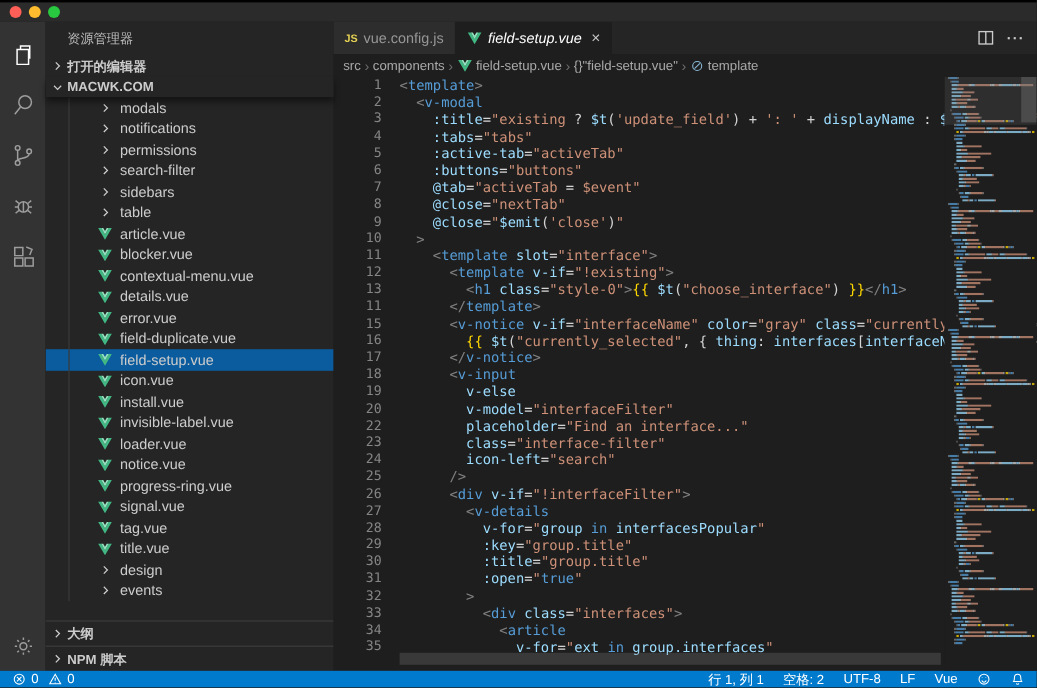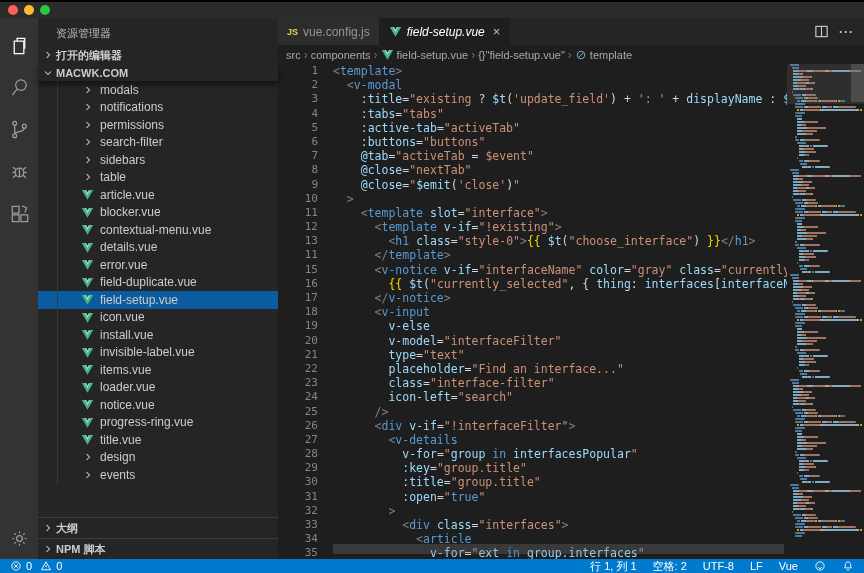--- a/index.html
+++ b/index.html
@@ -296,30 +296,20 @@
             <span class="tree-label">invisible-label.vue</span>
           </div>
           <div class="tree-row">
             <span class="indent"></span>
             <span class="icon">
               <svg viewBox="0 0 16 16" style="width:13px;height:13px">
                 <path fill="#41b883" d="M1 2.5h3.2L8 9l3.8-6.5H15L8 14.5z"></path>
                 <path fill="#94e2c0" d="M4.2 2.5h2L8 5.6l1.8-3.1h2L8 9.2z"></path>
               </svg>
             </span>
-            <span class="tree-label">items.vue</span>
-          </div>
-          <div class="tree-row">
-            <span class="indent"></span>
-            <span class="icon">
-              <svg viewBox="0 0 16 16" style="width:13px;height:13px">
-                <path fill="#41b883" d="M1 2.5h3.2L8 9l3.8-6.5H15L8 14.5z"></path>
-                <path fill="#94e2c0" d="M4.2 2.5h2L8 5.6l1.8-3.1h2L8 9.2z"></path>
-              </svg>
-            </span>
             <span class="tree-label">loader.vue</span>
           </div>
           <div class="tree-row">
             <span class="indent"></span>
             <span class="icon">
               <svg viewBox="0 0 16 16" style="width:13px;height:13px">
                 <path fill="#41b883" d="M1 2.5h3.2L8 9l3.8-6.5H15L8 14.5z"></path>
                 <path fill="#94e2c0" d="M4.2 2.5h2L8 5.6l1.8-3.1h2L8 9.2z"></path>
               </svg>
             </span>
@@ -327,20 +317,40 @@
           </div>
           <div class="tree-row">
             <span class="indent"></span>
             <span class="icon">
               <svg viewBox="0 0 16 16" style="width:13px;height:13px">
                 <path fill="#41b883" d="M1 2.5h3.2L8 9l3.8-6.5H15L8 14.5z"></path>
                 <path fill="#94e2c0" d="M4.2 2.5h2L8 5.6l1.8-3.1h2L8 9.2z"></path>
               </svg>
             </span>
             <span class="tree-label">progress-ring.vue</span>
+          </div>
+          <div class="tree-row">
+            <span class="indent"></span>
+            <span class="icon">
+              <svg viewBox="0 0 16 16" style="width:13px;height:13px">
+                <path fill="#41b883" d="M1 2.5h3.2L8 9l3.8-6.5H15L8 14.5z"></path>
+                <path fill="#94e2c0" d="M4.2 2.5h2L8 5.6l1.8-3.1h2L8 9.2z"></path>
+              </svg>
+            </span>
+            <span class="tree-label">signal.vue</span>
+          </div>
+          <div class="tree-row">
+            <span class="indent"></span>
+            <span class="icon">
+              <svg viewBox="0 0 16 16" style="width:13px;height:13px">
+                <path fill="#41b883" d="M1 2.5h3.2L8 9l3.8-6.5H15L8 14.5z"></path>
+                <path fill="#94e2c0" d="M4.2 2.5h2L8 5.6l1.8-3.1h2L8 9.2z"></path>
+              </svg>
+            </span>
+            <span class="tree-label">tag.vue</span>
           </div>
           <div class="tree-row">
             <span class="indent"></span>
             <span class="icon">
               <svg viewBox="0 0 16 16" style="width:13px;height:13px">
                 <path fill="#41b883" d="M1 2.5h3.2L8 9l3.8-6.5H15L8 14.5z"></path>
                 <path fill="#94e2c0" d="M4.2 2.5h2L8 5.6l1.8-3.1h2L8 9.2z"></path>
               </svg>
             </span>
             <span class="tree-label">title.vue</span>
@@ -456,21 +466,20 @@
             <div class="code-line"><span class="ln">11</span><span class="ltxt"><span style="color: rgb(212, 212, 212);">    </span><span style="color: rgb(128, 128, 128);">&lt;</span><span style="color: rgb(86, 156, 214);">template</span><span style="color: rgb(212, 212, 212);"> </span><span style="color: rgb(156, 220, 254);">slot</span><span style="color: rgb(212, 212, 212);">=</span><span style="color: rgb(206, 145, 120);">"interface"</span><span style="color: rgb(128, 128, 128);">&gt;</span></span></div>
             <div class="code-line"><span class="ln">12</span><span class="ltxt"><span style="color: rgb(212, 212, 212);">      </span><span style="color: rgb(128, 128, 128);">&lt;</span><span style="color: rgb(86, 156, 214);">template</span><span style="color: rgb(212, 212, 212);"> </span><span style="color: rgb(156, 220, 254);">v-if</span><span style="color: rgb(212, 212, 212);">=</span><span style="color: rgb(206, 145, 120);">"!existing"</span><span style="color: rgb(128, 128, 128);">&gt;</span></span></div>
             <div class="code-line"><span class="ln">13</span><span class="ltxt"><span style="color: rgb(212, 212, 212);">        </span><span style="color: rgb(128, 128, 128);">&lt;</span><span style="color: rgb(86, 156, 214);">h1</span><span style="color: rgb(212, 212, 212);"> </span><span style="color: rgb(156, 220, 254);">class</span><span style="color: rgb(212, 212, 212);">=</span><span style="color: rgb(206, 145, 120);">"style-0"</span><span style="color: rgb(128, 128, 128);">&gt;</span><span style="color: rgb(255, 215, 0);">{{</span><span style="color: rgb(212, 212, 212);"> </span><span style="color: rgb(156, 220, 254);">$t</span><span style="color: rgb(212, 212, 212);">(</span><span style="color: rgb(206, 145, 120);">"choose_interface"</span><span style="color: rgb(212, 212, 212);">)</span><span style="color: rgb(212, 212, 212);"> </span><span style="color: rgb(255, 215, 0);">}}</span><span style="color: rgb(128, 128, 128);">&lt;/</span><span style="color: rgb(86, 156, 214);">h1</span><span style="color: rgb(128, 128, 128);">&gt;</span></span></div>
             <div class="code-line"><span class="ln">11</span><span class="ltxt"><span style="color: rgb(212, 212, 212);">      </span><span style="color: rgb(128, 128, 128);">&lt;/</span><span style="color: rgb(86, 156, 214);">template</span><span style="color: rgb(128, 128, 128);">&gt;</span></span></div>
             <div class="code-line"><span class="ln">15</span><span class="ltxt"><span style="color: rgb(212, 212, 212);">      </span><span style="color: rgb(128, 128, 128);">&lt;</span><span style="color: rgb(86, 156, 214);">v-notice</span><span style="color: rgb(212, 212, 212);"> </span><span style="color: rgb(156, 220, 254);">v-if</span><span style="color: rgb(212, 212, 212);">=</span><span style="color: rgb(206, 145, 120);">"interfaceName"</span><span style="color: rgb(212, 212, 212);"> </span><span style="color: rgb(156, 220, 254);">color</span><span style="color: rgb(212, 212, 212);">=</span><span style="color: rgb(206, 145, 120);">"gray"</span><span style="color: rgb(212, 212, 212);"> </span><span style="color: rgb(156, 220, 254);">class</span><span style="color: rgb(212, 212, 212);">=</span><span style="color: rgb(206, 145, 120);">"currently-selected"</span><span style="color: rgb(128, 128, 128);">&gt;</span></span></div>
             <div class="code-line"><span class="ln">16</span><span class="ltxt"><span style="color: rgb(212, 212, 212);">        </span><span style="color: rgb(255, 215, 0);">{{</span><span style="color: rgb(212, 212, 212);"> </span><span style="color: rgb(156, 220, 254);">$t</span><span style="color: rgb(212, 212, 212);">(</span><span style="color: rgb(206, 145, 120);">"currently_selected"</span><span style="color: rgb(212, 212, 212);">, </span><span style="color: rgb(212, 212, 212);">{ </span><span style="color: rgb(156, 220, 254);">thing</span><span style="color: rgb(212, 212, 212);">: </span><span style="color: rgb(156, 220, 254);">interfaces</span><span style="color: rgb(212, 212, 212);">[</span><span style="color: rgb(156, 220, 254);">interfaceName</span><span style="color: rgb(212, 212, 212);">]</span><span style="color: rgb(156, 220, 254);">.name</span><span style="color: rgb(212, 212, 212);"> }</span></span></div>
             <div class="code-line"><span class="ln">17</span><span class="ltxt"><span style="color: rgb(212, 212, 212);">      </span><span style="color: rgb(128, 128, 128);">&lt;/</span><span style="color: rgb(86, 156, 214);">v-notice</span><span style="color: rgb(128, 128, 128);">&gt;</span></span></div>
             <div class="code-line"><span class="ln">18</span><span class="ltxt"><span style="color: rgb(212, 212, 212);">      </span><span style="color: rgb(128, 128, 128);">&lt;</span><span style="color: rgb(86, 156, 214);">v-input</span></span></div>
             <div class="code-line"><span class="ln">19</span><span class="ltxt"><span style="color: rgb(212, 212, 212);">        </span><span style="color: rgb(156, 220, 254);">v-else</span></span></div>
             <div class="code-line"><span class="ln">20</span><span class="ltxt"><span style="color: rgb(212, 212, 212);">        </span><span style="color: rgb(156, 220, 254);">v-model</span><span style="color: rgb(212, 212, 212);">=</span><span style="color: rgb(206, 145, 120);">"interfaceFilter"</span></span></div>
-            <div class="code-line"><span class="ln">21</span><span class="ltxt"><span style="color: rgb(212, 212, 212);">        </span><span style="color: rgb(156, 220, 254);">type</span><span style="color: rgb(212, 212, 212);">=</span><span style="color: rgb(206, 145, 120);">"text"</span></span></div>
             <div class="code-line"><span class="ln">22</span><span class="ltxt"><span style="color: rgb(212, 212, 212);">        </span><span style="color: rgb(156, 220, 254);">placeholder</span><span style="color: rgb(212, 212, 212);">=</span><span style="color: rgb(206, 145, 120);">"Find an interface..."</span></span></div>
             <div class="code-line"><span class="ln">23</span><span class="ltxt"><span style="color: rgb(212, 212, 212);">        </span><span style="color: rgb(156, 220, 254);">class</span><span style="color: rgb(212, 212, 212);">=</span><span style="color: rgb(206, 145, 120);">"interface-filter"</span></span></div>
             <div class="code-line"><span class="ln">24</span><span class="ltxt"><span style="color: rgb(212, 212, 212);">        </span><span style="color: rgb(156, 220, 254);">icon-left</span><span style="color: rgb(212, 212, 212);">=</span><span style="color: rgb(206, 145, 120);">"search"</span></span></div>
             <div class="code-line"><span class="ln">25</span><span class="ltxt"><span style="color: rgb(212, 212, 212);">      </span><span style="color: rgb(128, 128, 128);">/&gt;</span></span></div>
             <div class="code-line"><span class="ln">26</span><span class="ltxt"><span style="color: rgb(212, 212, 212);">      </span><span style="color: rgb(128, 128, 128);">&lt;</span><span style="color: rgb(86, 156, 214);">div</span><span style="color: rgb(212, 212, 212);"> </span><span style="color: rgb(156, 220, 254);">v-if</span><span style="color: rgb(212, 212, 212);">=</span><span style="color: rgb(206, 145, 120);">"!interfaceFilter"</span><span style="color: rgb(128, 128, 128);">&gt;</span></span></div>
             <div class="code-line"><span class="ln">27</span><span class="ltxt"><span style="color: rgb(212, 212, 212);">        </span><span style="color: rgb(128, 128, 128);">&lt;</span><span style="color: rgb(86, 156, 214);">v-details</span></span></div>
             <div class="code-line"><span class="ln">28</span><span class="ltxt"><span style="color: rgb(212, 212, 212);">          </span><span style="color: rgb(156, 220, 254);">v-for</span><span style="color: rgb(212, 212, 212);">=</span><span style="color: rgb(206, 145, 120);">"</span><span style="color: rgb(156, 220, 254);">group</span><span style="color: rgb(212, 212, 212);"> </span><span style="color: rgb(86, 156, 214);">in</span><span style="color: rgb(212, 212, 212);"> </span><span style="color: rgb(156, 220, 254);">interfacesPopular</span><span style="color: rgb(206, 145, 120);">"</span></span></div>
             <div class="code-line"><span class="ln">29</span><span class="ltxt"><span style="color: rgb(212, 212, 212);">          </span><span style="color: rgb(156, 220, 254);">:key</span><span style="color: rgb(212, 212, 212);">=</span><span style="color: rgb(206, 145, 120);">"group.title"</span></span></div>
             <div class="code-line"><span class="ln">30</span><span class="ltxt"><span style="color: rgb(212, 212, 212);">          </span><span style="color: rgb(156, 220, 254);">:title</span><span style="color: rgb(212, 212, 212);">=</span><span style="color: rgb(206, 145, 120);">"group.title"</span></span></div>
             <div class="code-line"><span class="ln">31</span><span class="ltxt"><span style="color: rgb(212, 212, 212);">          </span><span style="color: rgb(156, 220, 254);">:open</span><span style="color: rgb(212, 212, 212);">=</span><span style="color: rgb(206, 145, 120);">"</span><span style="color: rgb(86, 156, 214);">true</span><span style="color: rgb(206, 145, 120);">"</span></span></div>

